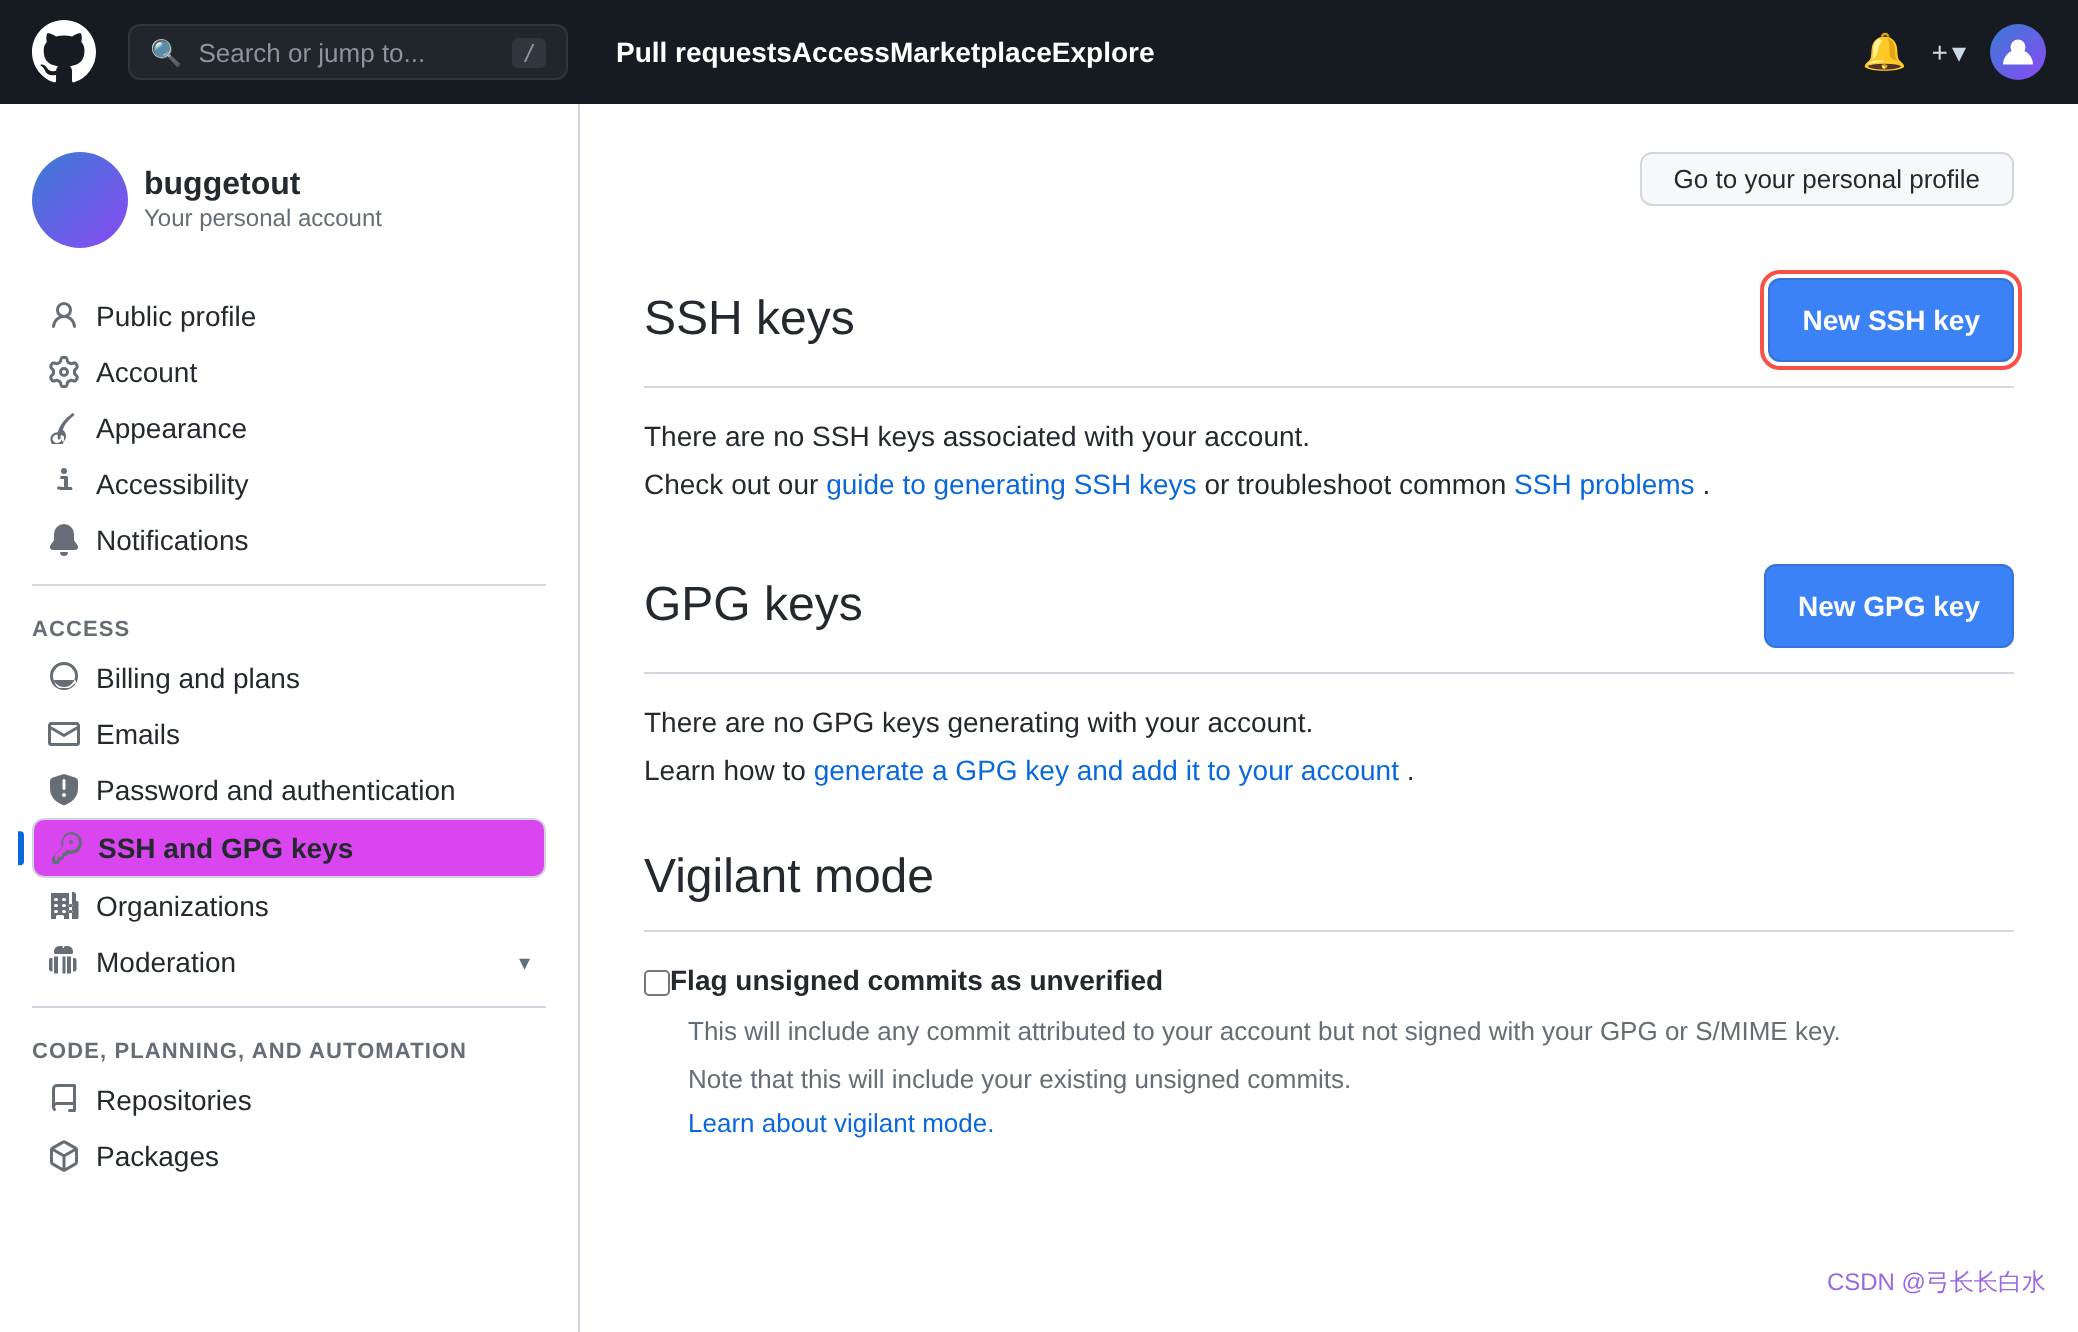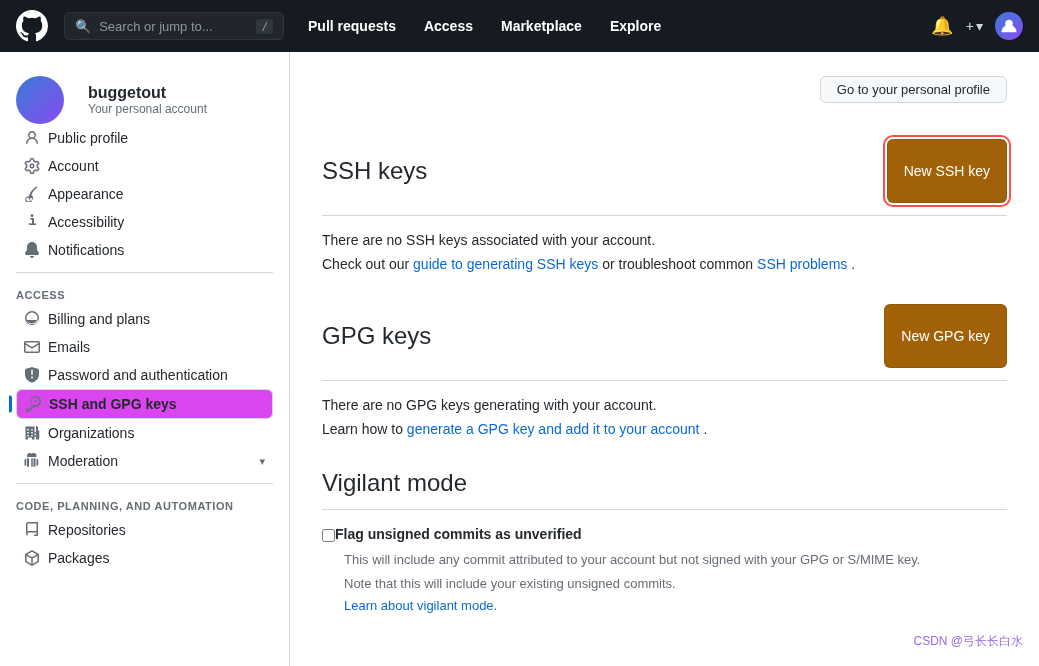--- a/index.html
+++ b/index.html
@@ -32,42 +32,42 @@
       font-size: 13px;
     }
     .topnav-search kbd {
       background: #30363d;
       border-radius: 3px;
       padding: 1px 5px;
       font-size: 11px;
       color: #8b949e;
       margin-left: auto;
     }
-    .topnav-links { display: flex; gap: 28px; margin-left: 8px; }
+    .topnav-links { display: flex; gap: 0; margin-left: 8px; }
     .topnav-links a { color: #fff; text-decoration: none; font-size: 14px; font-weight: 600; }
     .topnav-right { margin-left: auto; display: flex; align-items: center; gap: 12px; }
     .topnav-icon { color: #8b949e; font-size: 18px; cursor: pointer; }
     .topnav-plus { color: #cdd9e5; font-size: 14px; display: flex; align-items: center; gap: 2px; cursor: pointer; }
     .topnav-avatar { width: 28px; height: 28px; border-radius: 50%; background: linear-gradient(135deg, #3a7bd5, #8a4af3); display: flex; align-items: center; justify-content: center; cursor: pointer; }
 
     
     .layout {
       display: flex;
       margin-top: 52px;
       min-height: calc(100vh - 52px);
     }
 
     
     .sidebar {
       width: 290px;
       flex-shrink: 0;
       padding: 24px 16px;
       border-right: 1px solid #d0d7de;
     }
-    .sidebar-profile { display: flex; align-items: center; gap: 24px; }
+    .sidebar-profile { display: flex; align-items: center; gap: 8px; margin-bottom: 20px; }
     .sidebar-avatar { width: 48px; height: 48px; border-radius: 50%; background: linear-gradient(135deg, #3a7bd5, #8a4af3); flex-shrink: 0; }
     .sidebar-username { font-weight: 700; font-size: 16px; }
     .sidebar-subtitle { color: #656d76; font-size: 12px; }
     .sidebar-personal-btn {
       display: block;
       width: calc(100% - 0px);
       padding: 5px 16px;
       border: 1px solid #d0d7de;
       border-radius: 6px;
       background: #f6f8fa;
@@ -130,27 +130,27 @@
     .section-header {
       display: flex;
       align-items: center;
       justify-content: space-between;
       padding-bottom: 12px;
       border-bottom: 1px solid #d0d7de;
       margin-bottom: 16px;
     }
     .section-title { font-size: 24px; font-weight: 400; }
     .btn-green {
-      background: #a16207;
+      background: #3b82f6;
       color: #fff;
       border: 1px solid rgba(31,35,40,.15);
       border-radius: 6px;
-      padding: 23px 16px;
+      padding: 12px 16px;
       font-size: 14px;
-      font-weight: 400;
+      font-weight: 700;
       cursor: pointer;
     }
     .btn-green.outlined-red {
       outline: 2px solid #f85149;
       outline-offset: 2px;
     }
     .section-empty-text { color: #24292f; margin-bottom: 8px; font-size: 14px; }
     .section-link { color: #0969da; text-decoration: none; font-size: 14px; }
     .section-block { margin-bottom: 32px; }
 

